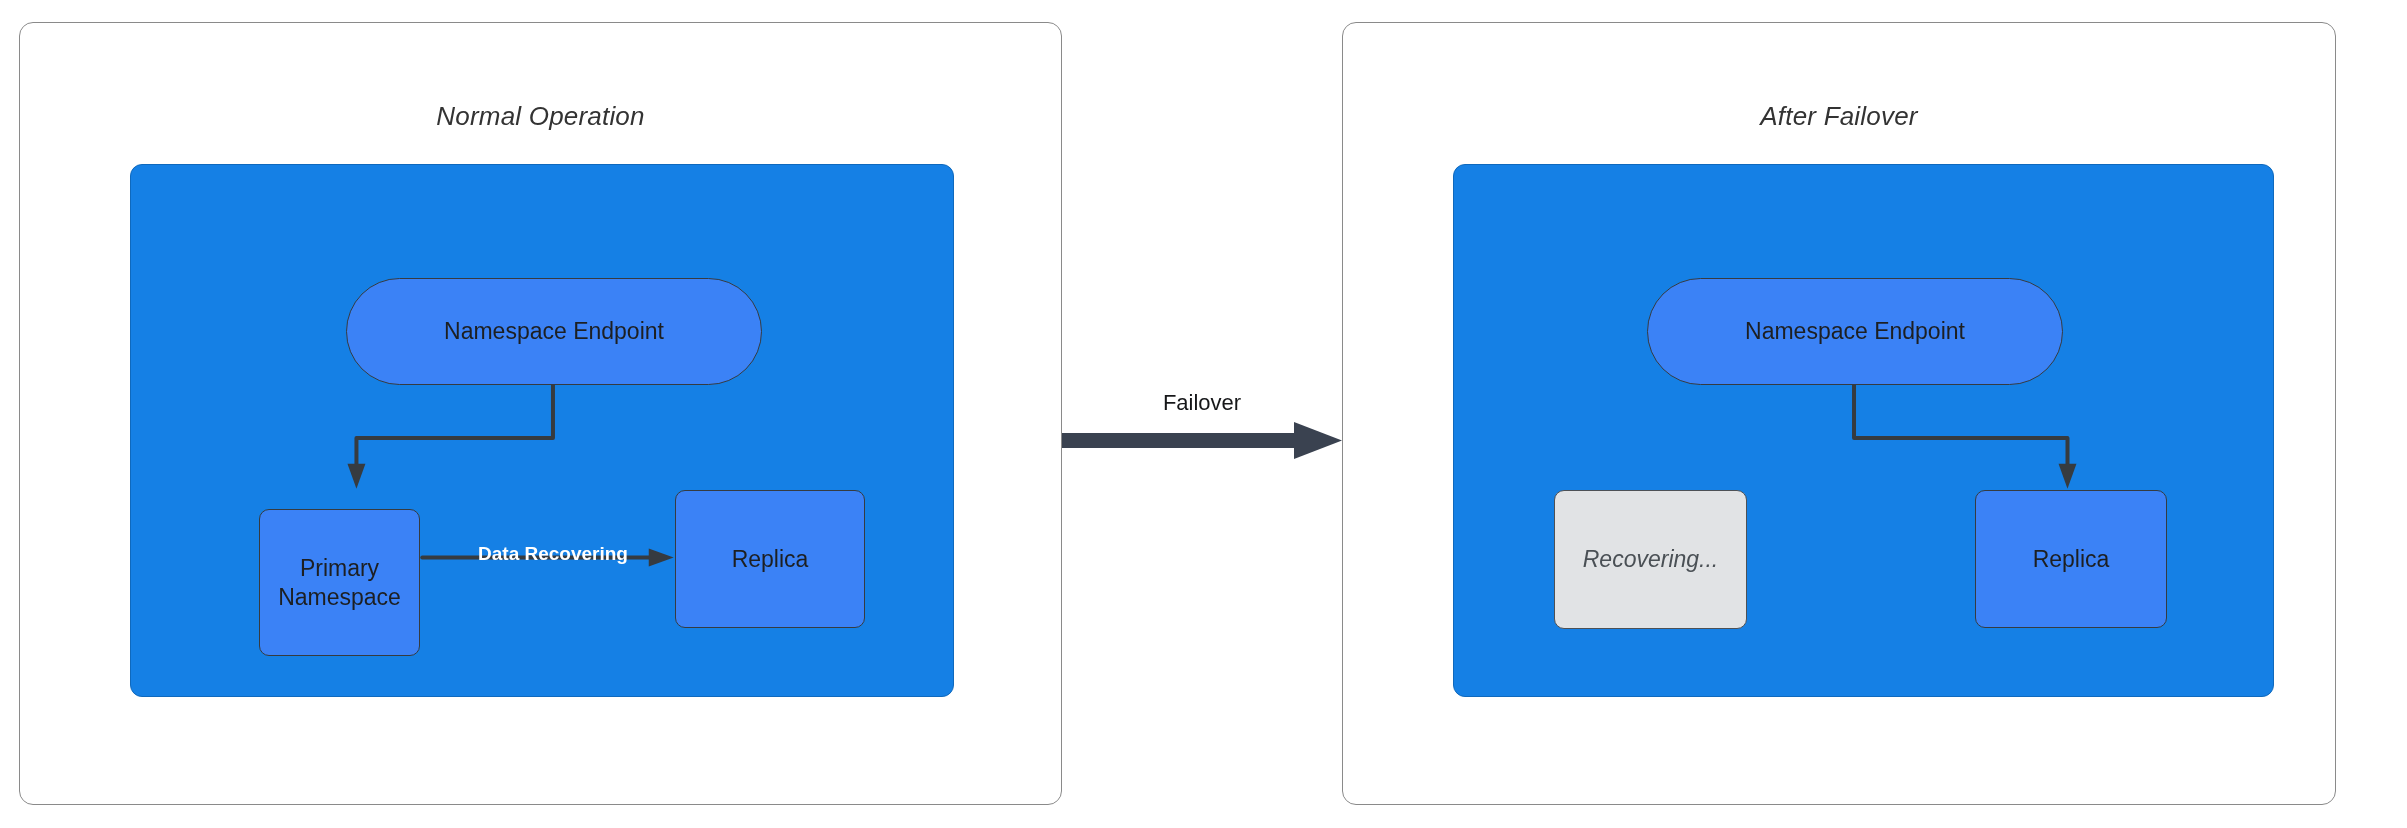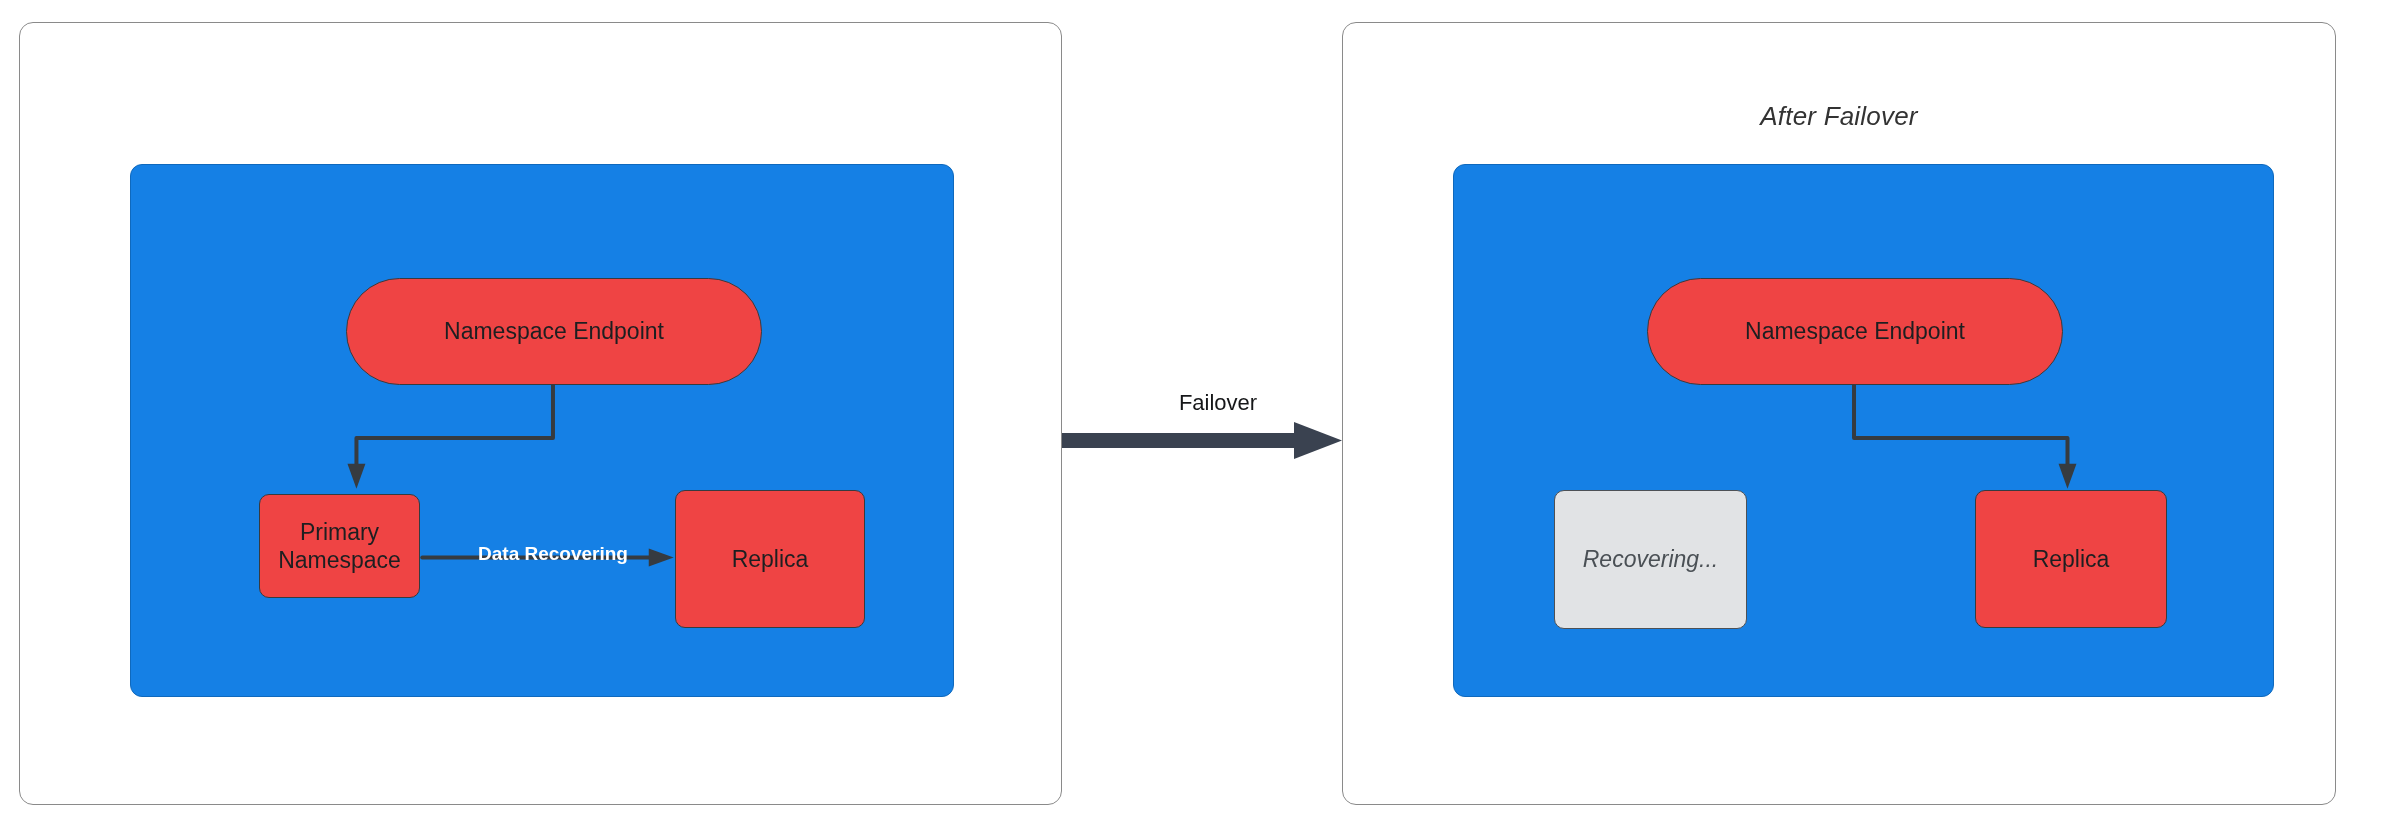--- a/index.html
+++ b/index.html
@@ -50,21 +50,21 @@
     border: 1.5px solid #0f69bd;
     border-radius: 12px;
   }
   #zone-left  { left: 110px; top: 141px; width: 824px; height: 533px; }
   #zone-right { left: 110px; top: 141px; width: 821px; height: 533px; }
 
   
   .node {
     position: absolute;
     box-sizing: border-box;
-    background: #ef4444;
+    background: #3b82f6;
     border: 1.8px solid #363b40;
     display: flex;
     align-items: center;
     justify-content: center;
     text-align: center;
     color: #1d1f21;
     font-size: 23px;
     line-height: 1.22;
     white-space: pre-line;
   }
@@ -78,21 +78,21 @@
     background: #e1e3e5;
     border: 1.6px solid #4d5156;
     border-radius: 10px;
     color: #4a5055;
     font-style: italic;
     margin-left: 40px;
   }
 
   
   #node-endpoint-left  { left: 215px; top: 113px; width: 416px; height: 107px; }
-  #node-primary-left   { left: 128px; top: 329px; width: 161px; height: 104px; text-align: center; }
+  #node-primary-left   { left: 128px; top: 344px; width: 161px; height: 147px; text-align: center; }
   #node-replica-left   { left: 544px; top: 325px; width: 190px; height: 138px; }
 
   
   #node-endpoint-right { left: 193px; top: 113px; width: 416px; height: 107px; }
   #node-recovering     { left:  60px; top: 325px; width: 193px; height: 139px; }
   #node-replica-right  { left: 521px; top: 325px; width: 192px; height: 138px; }
 
   
   .conn {
     position: absolute;
@@ -120,21 +120,21 @@
   
   #failover-group {
     position: absolute;
     left: 1062px;
     top: 390px;
     width: 280px;
     height: 70px;
   }
   #failover-label {
     position: absolute;
-    left: 16px;
+    left: 0;
     top: 0;
     width: 100%;
     text-align: center;
     font-size: 22px;
     color: #161719;
     white-space: nowrap;
   }
   #failover-arrow {
     position: absolute;
     left: 0;
@@ -143,20 +143,21 @@
     height: 38px;
     overflow: visible;
   }
 </style>
 </head>
 <body>
 
 <div id="stage">
 
   <div class="panel" id="panel-left">
+    <div class="panel-title">Normal Operation</div>
 
     <div class="zone" id="zone-left">
 
       <svg class="conn" viewBox="0 0 824 533" preserveAspectRatio="none">
 
         <path d="M 423 220 L 423 274 L 226 274 L 226 310" fill="none" stroke="#363B40" stroke-width="4" stroke-linecap="round" stroke-linejoin="round"></path>
         <polygon points="226,325 217,300 235,300" fill="#363B40"></polygon>
 
         <line x1="292" y1="394" x2="527" y2="394" stroke="#363B40" stroke-width="4" stroke-linecap="round"></line>
         <polygon points="544,394 519,385 519,403" fill="#363B40"></polygon>

